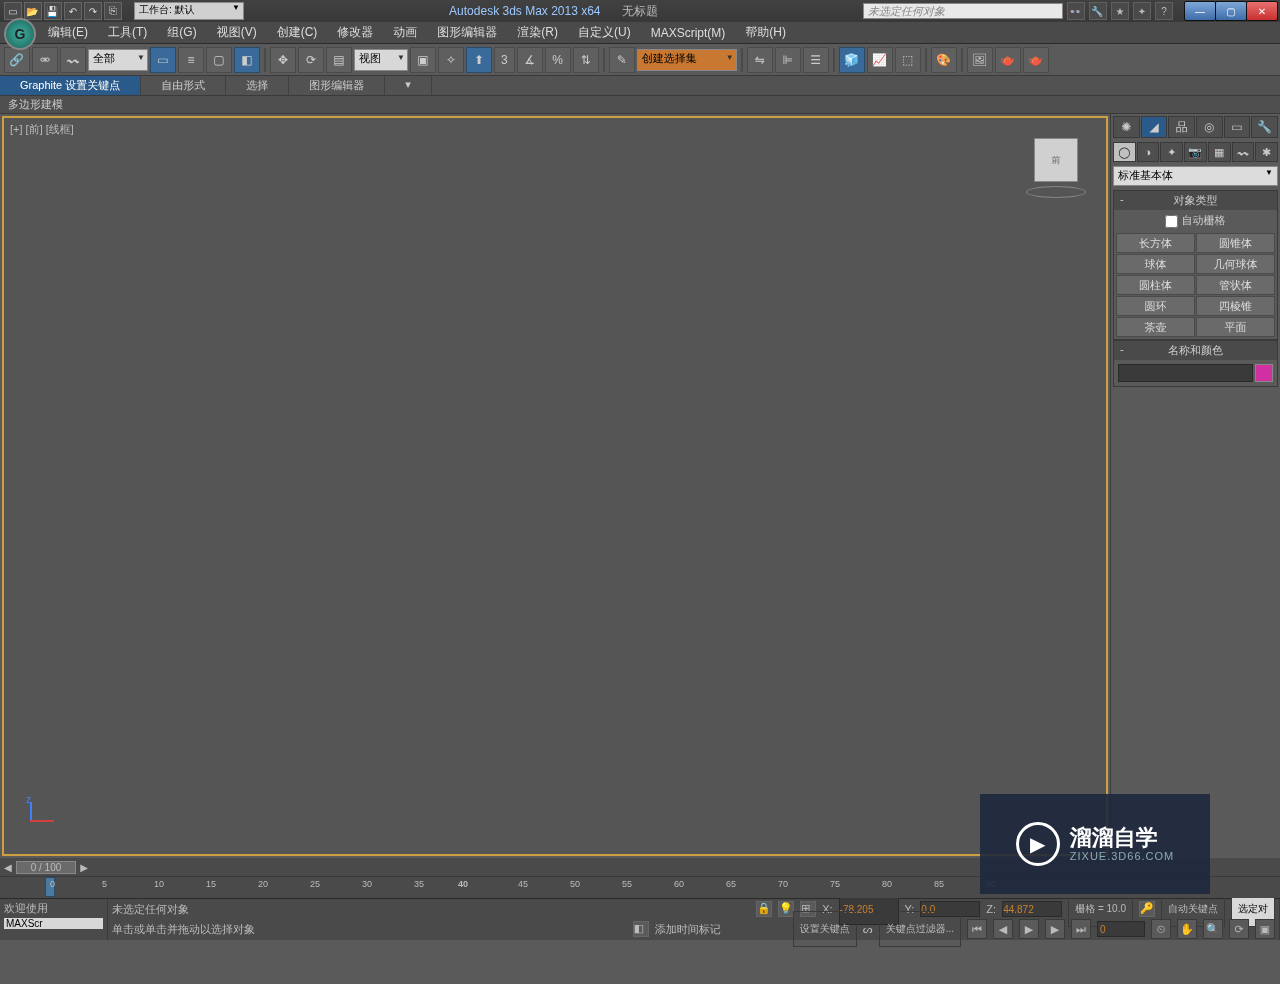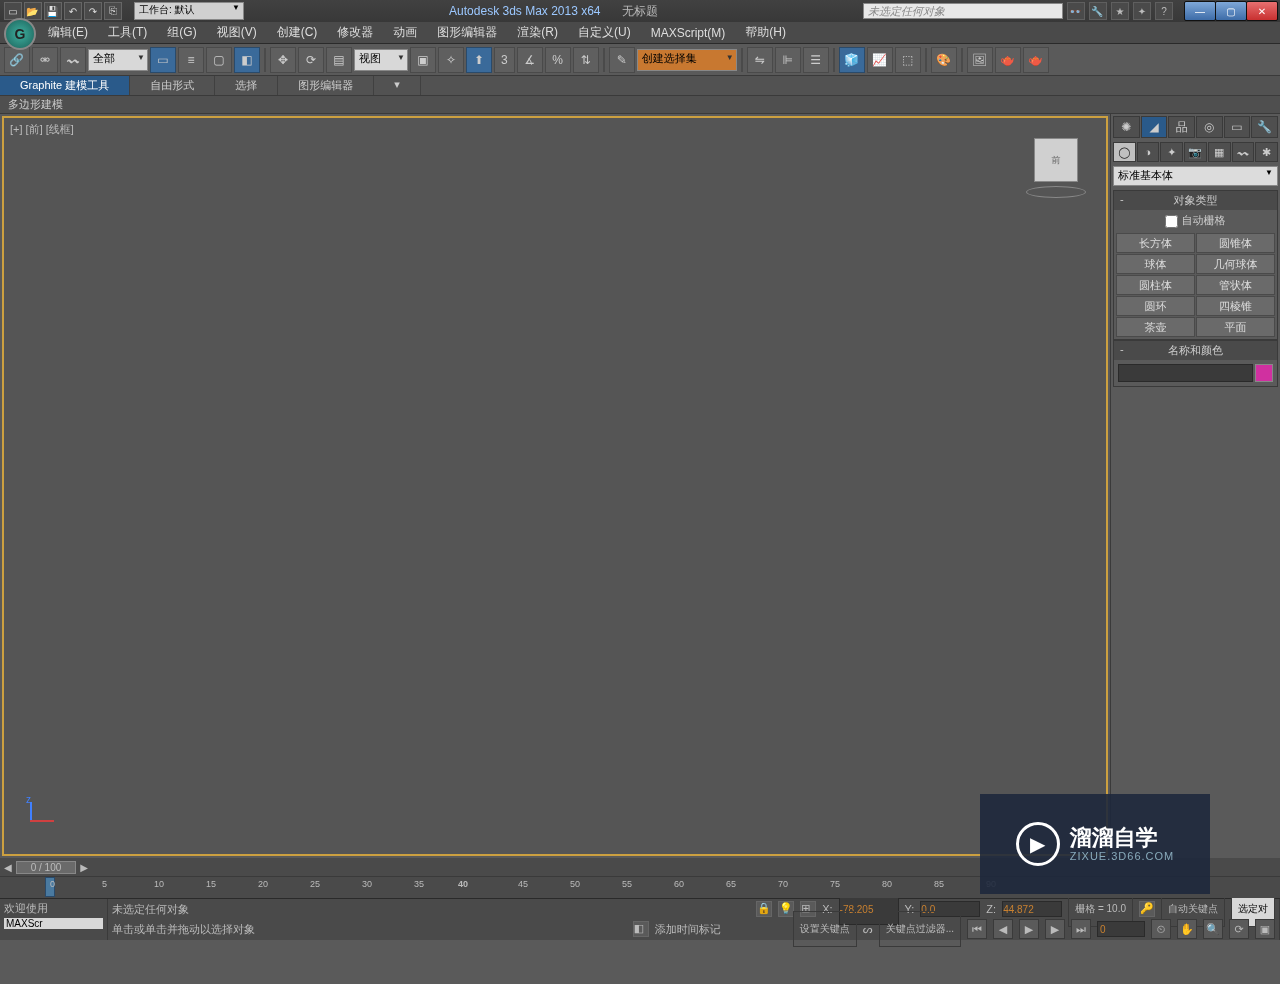--- a/index.html
+++ b/index.html
@@ -183,21 +183,21 @@
   <div class="tbtn">⬚</div>
   <div class="tsep"></div>
   <div class="tbtn">🎨</div>
   <div class="tsep"></div>
   <div class="tbtn">🖼</div>
   <div class="tbtn">🫖</div>
   <div class="tbtn">🫖</div>
 </div>
 
 <div class="ribbon">
-  <div class="ribbon-tab active">Graphite 建模工具</div>
+  <div class="ribbon-tab active">Graphite 设置关键点</div>
   <div class="ribbon-tab">自由形式</div>
   <div class="ribbon-tab">选择</div>
   <div class="ribbon-tab">图形编辑器</div>
   <div class="ribbon-tab" style="flex:0 0 30px;text-align:center">▾</div>
 </div>
 <div class="ribbon-sub">多边形建模</div>
 
 <div class="viewport-wrap">
   <div class="viewport">
     <div class="vp-label">[+] [前] [线框]</div>

